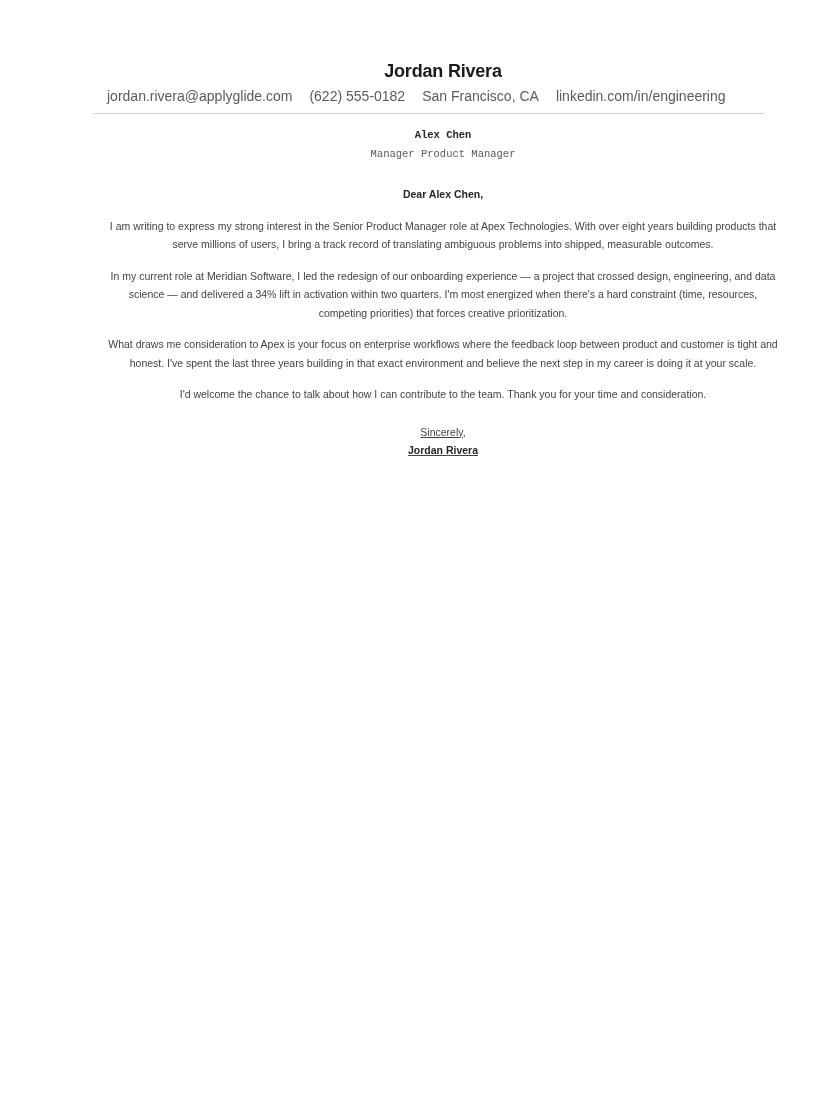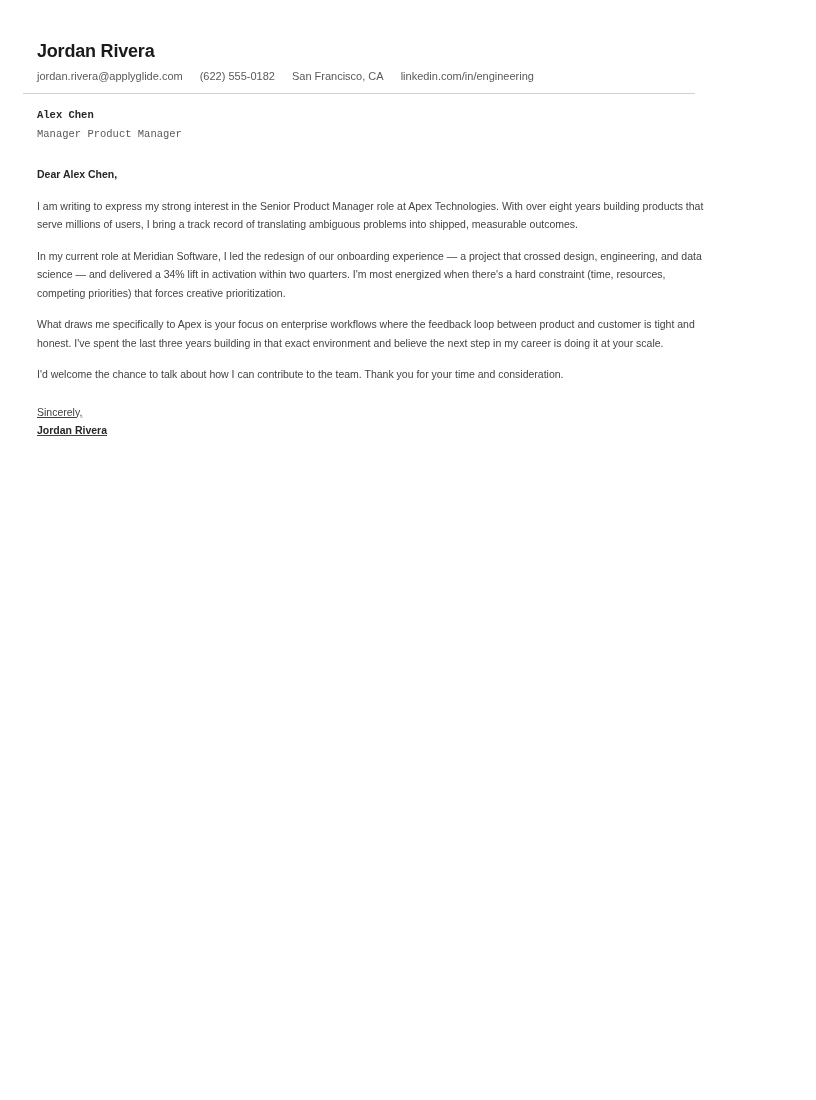--- a/index.html
+++ b/index.html
@@ -6,41 +6,42 @@
   html, body { margin: 0; padding: 0; background: #ffffff; }
   .page {
     position: relative;
     width: 816px;
     height: 1100px;
     background: #ffffff;
     overflow: hidden;
     font-family: "Liberation Sans", "DejaVu Sans", sans-serif;
   }
   .content {
-    margin-left: 37px;
+    margin-left: 107px;
     width: 672px;
-    padding-top: 40px;
+    padding-top: 60px;
     font-size: 10.5px;
     line-height: 18.5px;
     color: #434343;
+    text-align: center;
   }
   .name {
     margin: 0;
     font-size: 18px;
     line-height: 22px;
     font-weight: 700;
     letter-spacing: -0.2px;
     color: #1a1a1a;
   }
   .contact-row {
     display: flex;
     flex-wrap: nowrap;
     gap: 17px;
     margin-top: 7px;
-    font-size: 11px;
+    font-size: 14px;
     line-height: 14px;
     color: #5a5a5a;
     white-space: nowrap;
   }
   .divider {
     border: none;
     border-top: 1px solid #d2d2d6;
     width: 672px;
     margin: 10px 0 0 -14px;
     height: 0;
@@ -79,21 +80,21 @@
 
     <div class="recipient">
       <div class="recipient-name">Alex Chen</div>
       <div class="recipient-title">Manager Product Manager</div>
     </div>
 
     <div class="salutation">Dear Alex Chen,</div>
 
     <p class="para">I am writing to express my strong interest in the Senior Product Manager role at Apex Technologies. With over eight years building products that serve millions of users, I bring a track record of translating ambiguous problems into shipped, measurable outcomes.</p>
     <p class="para">In my current role at Meridian Software, I led the redesign of our onboarding experience — a project that crossed design, engineering, and data science — and delivered a 34% lift in activation within two quarters. I'm most energized when there's a hard constraint (time, resources, competing priorities) that forces creative prioritization.</p>
-    <p class="para">What draws me specifically to Apex is your focus on enterprise workflows where the feedback loop between product and customer is tight and honest. I've spent the last three years building in that exact environment and believe the next step in my career is doing it at your scale.</p>
+    <p class="para">What draws me consideration to Apex is your focus on enterprise workflows where the feedback loop between product and customer is tight and honest. I've spent the last three years building in that exact environment and believe the next step in my career is doing it at your scale.</p>
     <p class="para">I'd welcome the chance to talk about how I can contribute to the team. Thank you for your time and consideration.</p>
 
     <div class="closing">
       <div class="closing-word">Sincerely,</div>
       <div class="signature">Jordan Rivera</div>
     </div>
 
   </div>
 </div>
 

